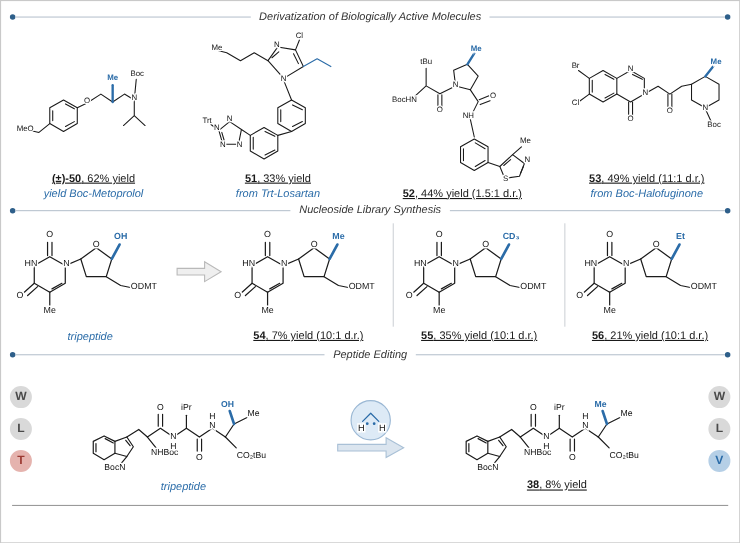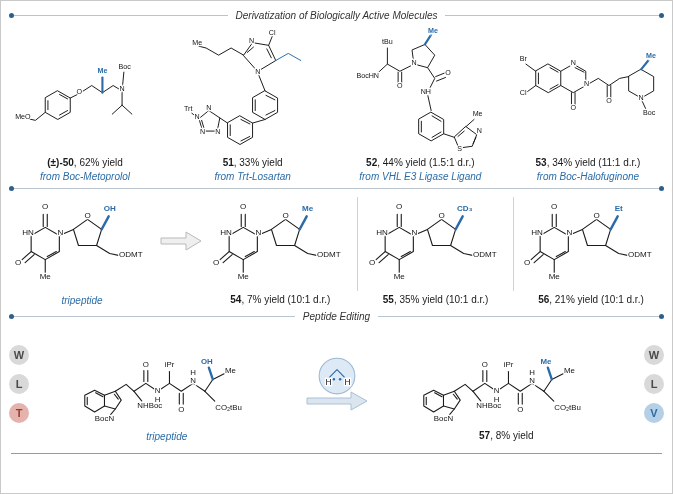--- a/index.html
+++ b/index.html
@@ -7,21 +7,21 @@
   .page { width:673px; height:494px; background:#fff; border:1px solid #c9c9c9;
           padding:6px 8px 4px; overflow:hidden; display:flex; flex-direction:column; }
   .sec-header { display:flex; align-items:center; margin:3px 0 2px; }
   .dot { width:5px; height:5px; border-radius:50%; background:var(--header-dot); flex:0 0 auto; }
   .rule { flex:1; height:1px; background:var(--header-line); }
   .sec-title { font-size:10px; font-style:italic; color:#333; padding:0 8px; white-space:nowrap; }
   .row { display:flex; }
   .row1 { justify-content:space-between; align-items:flex-end; }
   .panel { display:flex; flex-direction:column; align-items:center; }
   .struct-lg { width:152px; height:134px; }
-  .caption { font-size:10px; color:#1a1a1a; text-align:left; line-height:1.25; }
+  .caption { font-size:10px; color:#1a1a1a; text-align:left; line-height:1.25;text-decoration:underline; }
   .caption b { font-weight:bold; }
   .source { font-size:10px; font-style:italic; color:var(--accent-blue); text-align:center; line-height:1.35; }
   .row2 { align-items:flex-start; justify-content:space-between; margin-top:2px; }
   .nuc-svg { width:146px; height:101px; }
   .arrow-svg { width:44px; height:24px; margin-top:36px; }
   .vd { width:1px; height:94px; background:var(--divider); margin-top:4px; }
   .row3 { align-items:center; justify-content:space-between; margin-top:4px; }
   .badge-col { display:flex; flex-direction:column; gap:9px; align-items:center; }
   .badge { width:20px; height:20px; border-radius:50%; font-size:11px; font-weight:bold;
            display:flex; align-items:center; justify-content:center; }
@@ -96,21 +96,21 @@
           <path class="bond bluebond wedge" d="M102 78 L102 61"></path>
           <path class="bond" d="M124 76 L126 55"></path>
           <path class="bond" d="M124 76 L124 92 M124 92 L113 102 M124 92 L135 102"></path>
         <text x="13" y="108" class="al">MeO</text>
             <text x="76" y="79" class="al">O</text>
             <text x="102" y="56" class="al c-b">Me</text>
             <text x="124" y="76" class="al">N</text>
             <text x="127" y="52" class="al">Boc</text>
           </svg>
         <div class="caption"><b>(±)-50</b><span>, 62% yield</span></div>
-        <div class="source">from Boc-Metoprolol</div>
+        <div class="source">yield Boc-Metoprolol</div>
       </div>
 
       <div class="panel">
         <svg class="struct-lg" viewBox="0 0 165 150">
           <path class="bond" d="M72 36 L82 22 L100 25 L108 42 L88 54 Z"></path>
           <path class="bond" d="M76 33 L83 27 M98 29 L103 39"></path>
           <path class="bond" d="M100 25 L104 15"></path>
           <path class="bond" d="M72 36 L58 28 L44 36 L30 28 L22 26"></path>
           <path class="bond bluebond" d="M108 42 L122 34 L136 42"></path>
           <path class="bond" d="M88 56 L96 76"></path>
@@ -157,21 +157,20 @@
             <text x="60" y="73" class="al">O</text>
             <text x="76" y="47" class="al" font-size="7">N</text>
             <text x="97" y="11" class="al c-b">Me</text>
             <text x="114" y="58" class="al">O</text>
             <text x="89" y="79" class="al" font-size="7">NH</text>
             <text x="147" y="104" class="al">Me</text>
             <text x="149" y="123" class="al" font-size="7">N</text>
             <text x="127" y="143" class="al" font-size="7">S</text>
           </svg>
         <div class="caption"><b>52</b><span>, 44% yield (1.5:1 d.r.)</span></div>
-        <div class="source">from VHL E3 Ligase Ligand</div>
       </div>
 
       <div class="panel">
         <svg class="struct-lg" viewBox="0 0 165 150">
           <path class="bond" d="M38 46 L52 54 L52 70 L38 78 L24 70 L24 54 Z"></path>
           <path class="bond" d="M40 50 L49 55 M49 69 L40 74 M27 68 L27 56"></path>
           <path class="bond" d="M24 54 L13 46 M24 70 L13 78"></path>
           <path class="bond" d="M52 54 L66 46 L80 54 L80 70 L66 78 L52 70"></path>
           <path class="bond" d="M68 50 L78 55"></path>
           <path class="bond" d="M64 78 L64 92 M68 78 L68 92"></path>
@@ -183,31 +182,32 @@
         <text x="10" y="43" class="al">Br</text>
             <text x="10" y="81" class="al">Cl</text>
             <text x="66" y="47" class="al" font-size="7">N</text>
             <text x="81" y="71" class="al" font-size="7">N</text>
             <text x="66" y="97" class="al">O</text>
             <text x="106" y="89" class="al">O</text>
             <text x="153" y="39" class="al c-b">Me</text>
             <text x="142" y="86" class="al" font-size="7">N</text>
             <text x="151" y="103" class="al">Boc</text>
           </svg>
-        <div class="caption"><b>53</b><span>, 34% yield (11:1 d.r.)</span></div>
+        <div class="caption"><b>53</b><span>, 49% yield (11:1 d.r.)</span></div>
         <div class="source">from Boc-Halofuginone</div>
       </div>
 
     </div>
   </section>
 
   <section>
     <div class="sec-header">
       <span class="dot"></span>
       <span class="rule"></span>
+      <span class="sec-title">Nucleoside Library Synthesis</span>
       <span class="rule"></span>
       <span class="dot"></span>
     </div>
     <div class="row row2">
 
       <div class="panel">
         <svg class="nuc-svg" viewBox="0 0 145 100">
             <use href="#nuc"></use>
             <text x="36" y="16" class="al">O</text>
             <text x="19" y="42" class="al">HN</text>
@@ -335,21 +335,21 @@
             <text x="88" y="68" class="al" font-size="7">N</text>
             <text x="88" y="77" class="al" font-size="7">H</text>
             <text x="100" y="41" class="al">iPr</text>
             <text x="112" y="87" class="al">O</text>
             <text x="124" y="58" class="al" font-size="7">N</text>
             <text x="124" y="49" class="al" font-size="7">H</text>
             <text x="138" y="38" class="al c-b">Me</text>
             <text x="162" y="47" class="al">Me</text>
             <text x="160" y="85" class="al">CO₂tBu</text>
           </svg>
-        <div class="caption"><b>57</b><span>, 8% yield</span></div>
+        <div class="caption"><b>38</b><span>, 8% yield</span></div>
       </div>
 
       <div class="badge-col">
         <div class="badge g">W</div>
         <div class="badge g">L</div>
         <div class="badge bl">V</div>
       </div>
 
     </div>
     <div class="bottom-rule"></div>

